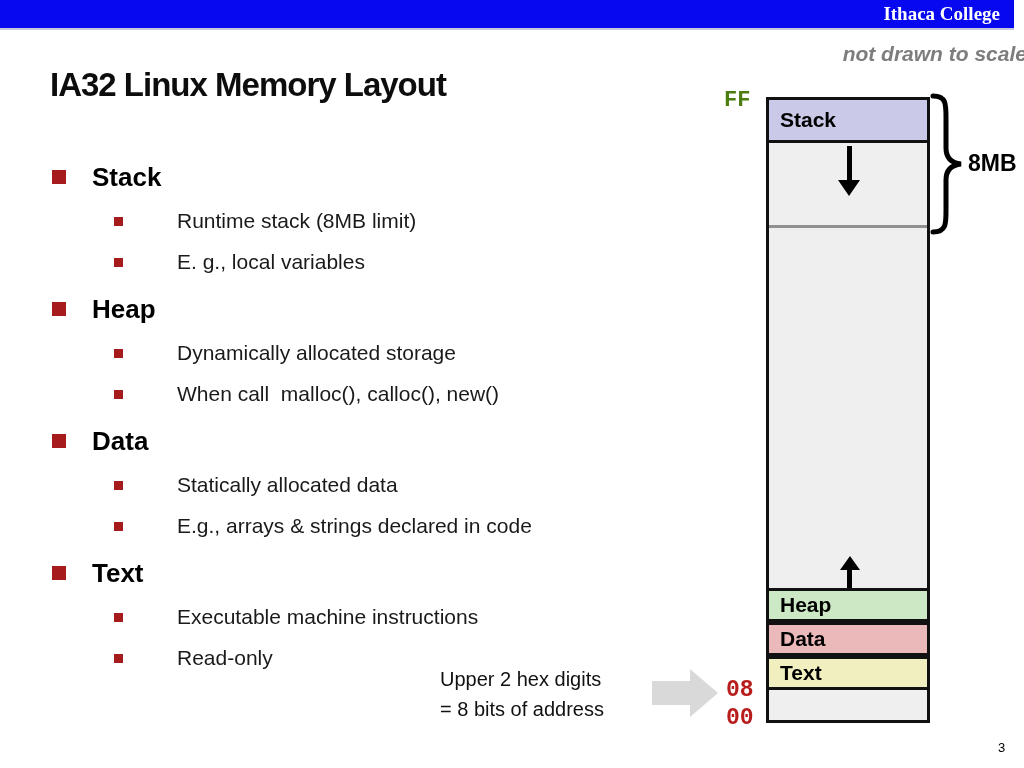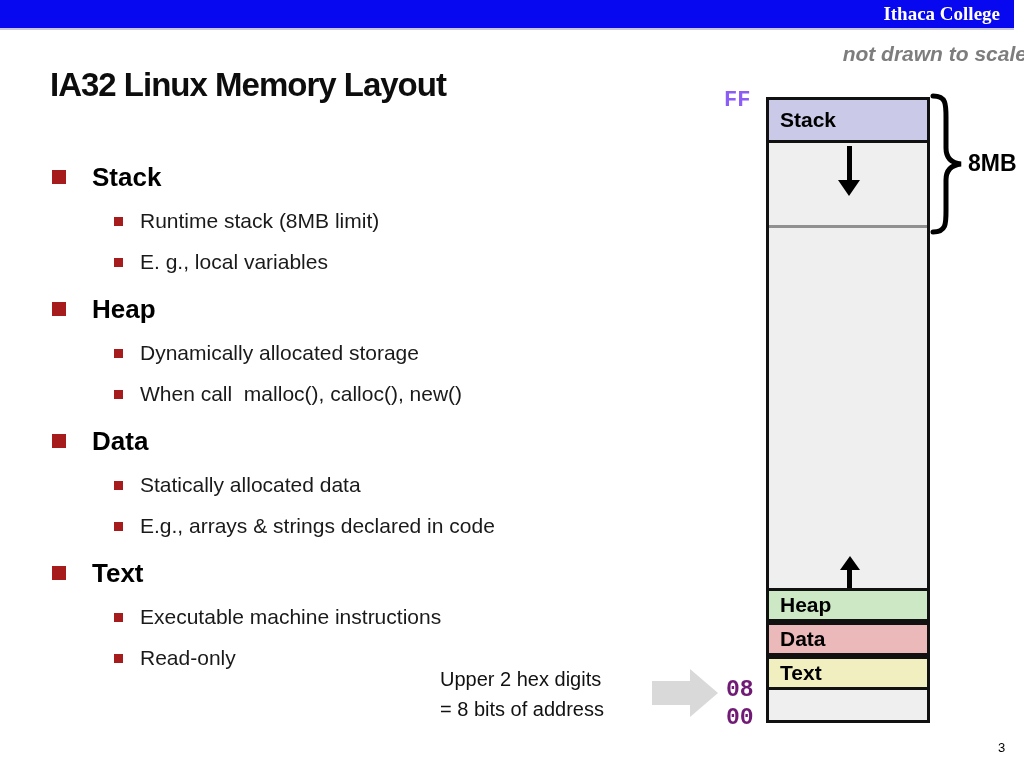--- a/index.html
+++ b/index.html
@@ -32,35 +32,35 @@
   }
 
   
   .bullets{left:52px;top:160px;width:640px;}
   .l1{display:flex;align-items:center;margin-top:16px;height:34px;}
   .l1:first-child{margin-top:0;}
   .sq1{width:14px;height:14px;background:#a61c1c;margin-right:26px;flex:0 0 auto;}
   .l1 .lbl{font-size:26px;font-weight:bold;color:#000;}
   .l2{display:flex;align-items:center;margin:13px 0 0 62px;height:28px;}
   .sq2{width:9px;height:9px;background:#a61c1c;margin-right:17px;flex:0 0 auto;}
-  .l2 .txt{font-size:21px;color:#1a1a1a;white-space:pre-wrap;}
+  .l2 .txt{font-size:21px;color:#1a1a1a;white-space:pre-wrap;margin-left:37px;}
 
   
   .hex-note{left:440px;top:664px;font-size:20px;line-height:30px;color:#111;}
   .blockarrow-body{left:652px;top:681px;width:38px;height:24px;background:#d9d9d9;}
   .blockarrow-head{
     left:690px;top:669px;width:0;height:0;
     border-top:24px solid transparent;border-bottom:24px solid transparent;
     border-left:28px solid #d9d9d9;
   }
 
   
   .mono{font-family:"Liberation Mono","DejaVu Sans Mono",monospace;font-weight:bold;}
-  .addr-ff{left:724px;top:88px;font-size:22px;color:#8b5cf6;}
-  .addr-low{left:726px;top:676px;font-size:23px;line-height:28px;color:#701a75;}
+  .addr-ff{left:724px;top:88px;font-size:22px;color:#4d7c0f;}
+  .addr-low{left:726px;top:676px;font-size:23px;line-height:28px;color:#b91c1c;}
 
   .col-bg{
     left:766px;top:97px;width:164px;height:626px;box-sizing:border-box;
     border:3px solid #111;background:#efefef;
   }
   .seg{
     left:766px;width:164px;height:34px;box-sizing:border-box;
     border:3px solid #111;display:flex;align-items:center;
     font-size:21px;font-weight:bold;color:#000;padding-left:11px;
   }

